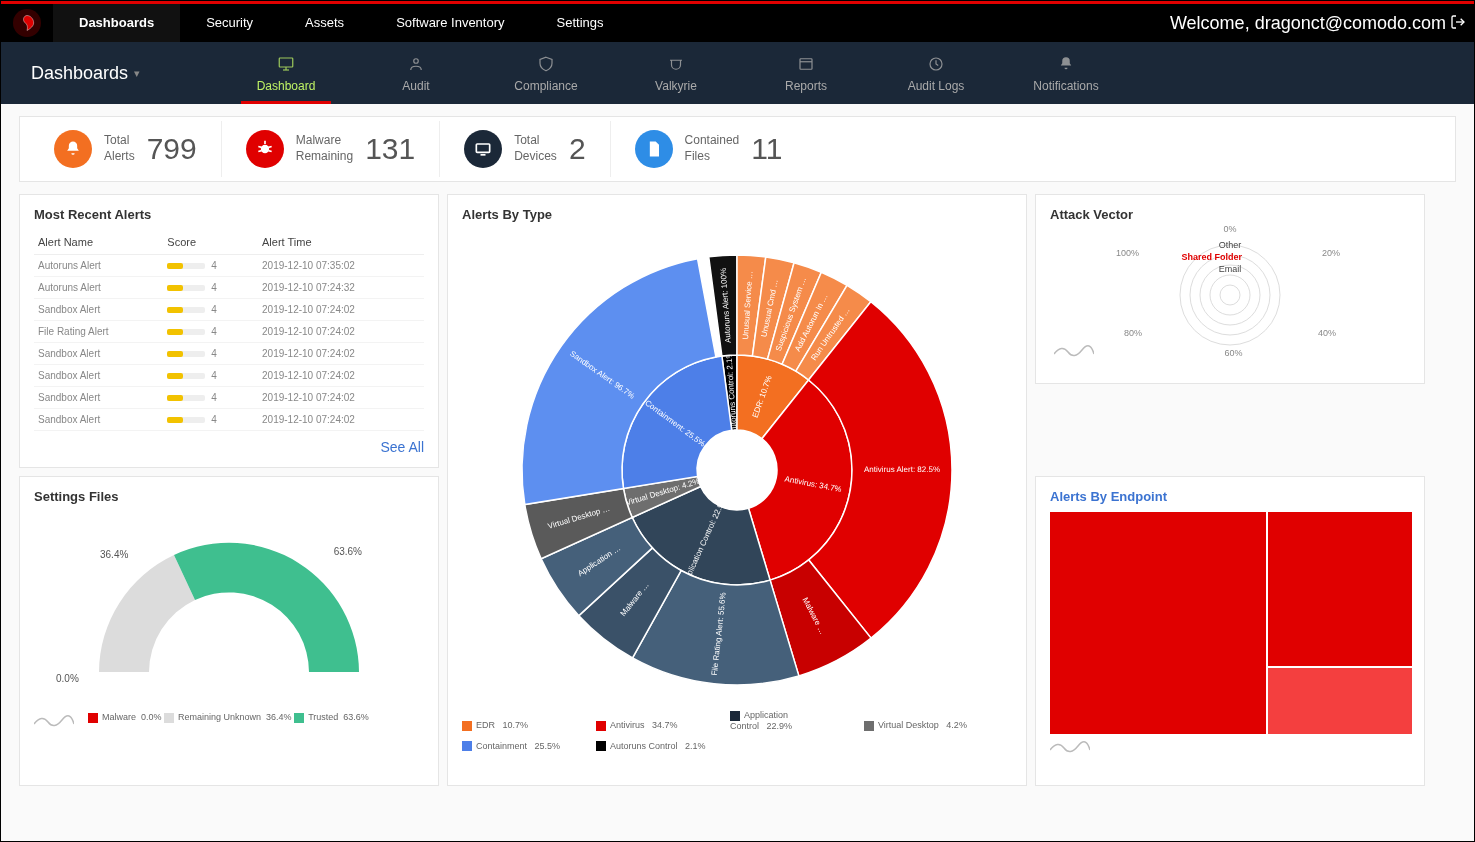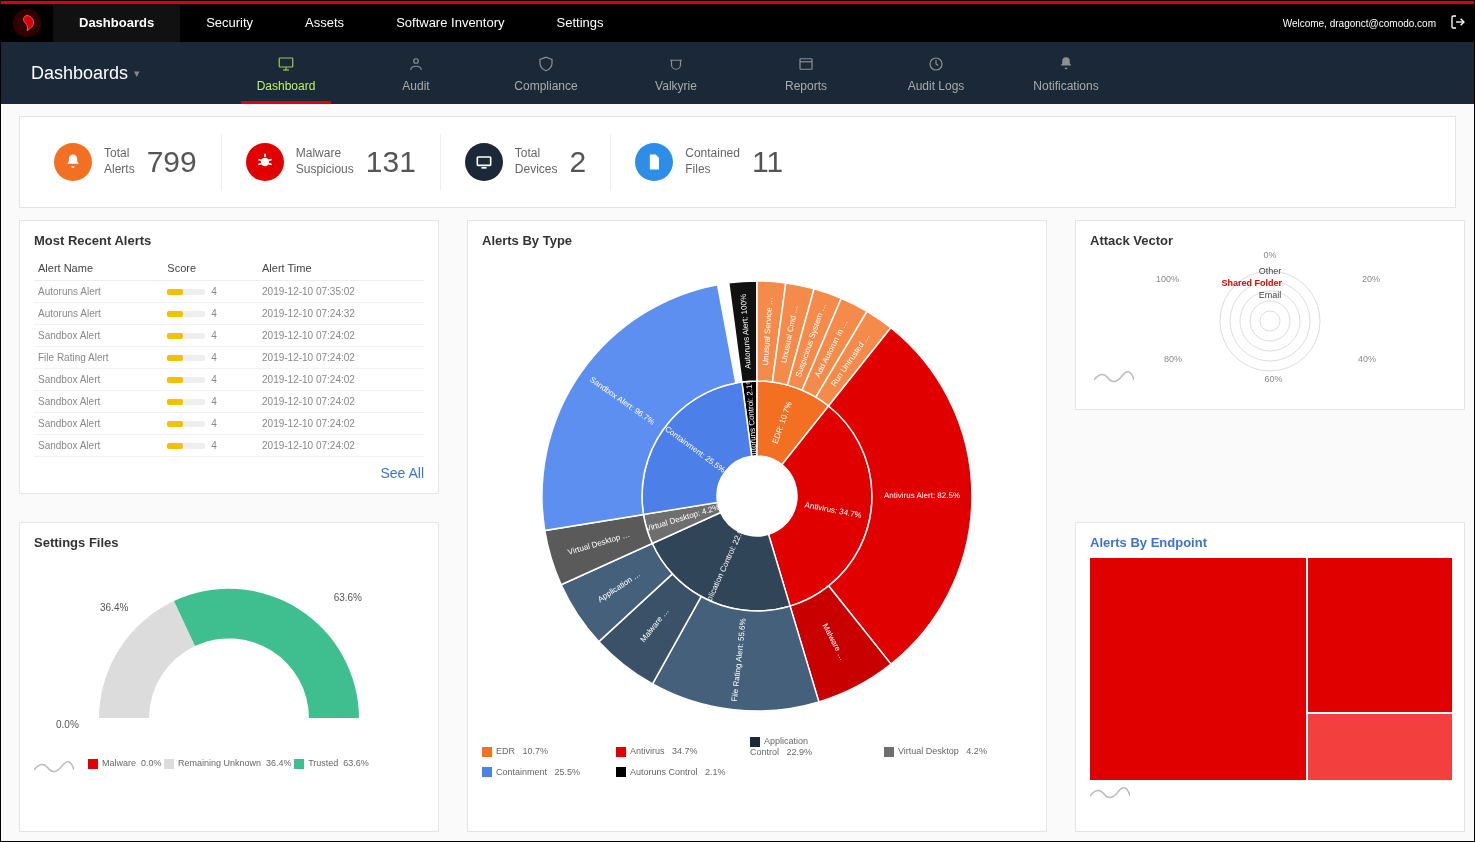--- a/index.html
+++ b/index.html
@@ -4,40 +4,40 @@
 <style>
 * { margin:0; padding:0; box-sizing:border-box; font-family: Arial, Helvetica, sans-serif; }
 body { background:#fff; color:#333; width:1475px; height:842px; overflow:hidden; position:relative; border:1px solid #000; }
 .redline { height:3px; background:#e00000; }
 
 .topnav { background:#000; height:38px; display:flex; align-items:center; color:#fff; font-size:13px; position:relative; }
 .logo-circle { width:28px; height:28px; border-radius:50%; background:#300; margin:0 12px; display:flex; align-items:center; justify-content:center; color:#fff; position:relative; }
 .logo-circle svg { width:20px; height:20px; }
 .topnav .tab { padding:0 26px; height:38px; line-height:38px; cursor:pointer; }
 .topnav .tab.active { background:#111; font-weight:bold; }
-.topnav .welcome { margin-left:auto; padding-right:14px; font-size:10px; }
+.topnav .welcome { margin-left:auto; padding-right:4px; font-size:18px; }
 .topnav .logout { width:24px; text-align:center; cursor:pointer; padding-right:8px; }
 
 .subnav { background:#1b2838; height:62px; display:flex; align-items:center; color:#c9d1d9; }
 .subnav .section-label { width:220px; padding-left:30px; font-size:18px; color:#fff; display:flex; align-items:center; gap:6px; }
 .subnav .chev { font-size:11px; color:#888; }
 .subnav .snitem { display:flex; flex-direction:column; align-items:center; justify-content:center; width:130px; font-size:12px; gap:4px; cursor:pointer; height:62px; position:relative; color:#aaa; }
 .subnav .snitem.active { color:#bef264; }
 .subnav .snitem.active::after { content:""; position:absolute; bottom:0; left:20px; right:20px; height:3px; background:#e00000; }
 .subnav .snicon { height:22px; display:flex; align-items:center; justify-content:center; opacity:0.8; }
 
 .content { padding:12px 18px 18px 18px; background:#fafafa; height:738px; overflow:hidden; }
-.stats-row { background:#fff; border:1px solid #e5e5e5; height:92px; display:flex; align-items:center; padding:0 10px; }
+.stats-row { background:#fff; border:1px solid #e5e5e5; height:66px; display:flex; align-items:center; padding:0 10px; }
 .stat { display:flex; align-items:center; gap:12px; padding:0 24px; border-right:1px solid #eee; height:56px; }
 .stat:last-child { border-right:none; }
 .stat .ic { width:38px; height:38px; border-radius:50%; display:flex; align-items:center; justify-content:center; color:#fff; font-size:18px; }
 .stat .lbl { font-size:12px; color:#666; line-height:1.3; }
 .stat .val { font-size:30px; color:#555; font-weight:300; }
 
-.grid { display:grid; grid-template-columns: 420px 580px 390px; grid-template-rows:auto auto; gap:28px; margin-top:12px; }
+.grid { display:grid; grid-template-columns: 420px 580px 390px; grid-template-rows:auto auto; gap:8px; margin-top:12px; }
 .card { background:#fff; border:1px solid #e5e5e5; padding:12px 14px; }
 .card-title { font-size:13px; font-weight:bold; color:#333; margin-bottom:8px; }
 .card-title.link { color:#3b73d1; }
 
 .tbl { width:100%; font-size:11px; color:#666; border-collapse:collapse; }
 .tbl th { text-align:left; font-weight:normal; color:#444; padding:6px 4px; border-bottom:1px solid #eee; font-size:11px; }
 .tbl td { padding:5px 4px; border-bottom:1px solid #f3f3f3; color:#888; font-size:10px; }
 .scorebar { display:inline-block; height:6px; width:38px; background:#eee; border-radius:2px; position:relative; vertical-align:middle; margin-right:6px; }
 .scorebar i { position:absolute; left:0; top:0; bottom:0; background:#f2c200; border-radius:2px; width:40%; }
 .see-all { text-align:right; color:#3b73d1; font-size:14px; padding-top:8px; cursor:pointer; }
@@ -176,21 +176,21 @@
             <circle cx="12" cy="12" r="5"></circle>
             <line x1="12" y1="2" x2="12" y2="6" stroke="#fff" stroke-width="2"></line>
             <line x1="4" y1="9" x2="8" y2="10" stroke="#fff" stroke-width="2"></line>
             <line x1="20" y1="9" x2="16" y2="10" stroke="#fff" stroke-width="2"></line>
             <line x1="4" y1="15" x2="8" y2="14" stroke="#fff" stroke-width="2"></line>
             <line x1="20" y1="15" x2="16" y2="14" stroke="#fff" stroke-width="2"></line>
           </svg>
         </div>
       <div class="lbl">
           <div>Malware</div>
-          <div>Suspicious</div>
+          <div>Remaining</div>
         </div>
       <div class="val">131</div>
     </div>
     <div class="stat">
       <div class="ic" style="background:#1b2838">
           <svg width="20" height="20" viewBox="0 0 24 24" fill="none" stroke="#fff" stroke-width="2">
             <rect x="4" y="6" width="16" height="10" rx="1"></rect>
             <line x1="9" y1="19" x2="15" y2="19"></line>
           </svg>
         </div>
@@ -353,21 +353,21 @@
     </div>
 
     <div class="card" id="contained-files">
       <div class="card-title">Settings Files</div>
       <div class="gauge-wrap">
         <svg width="320" height="180" viewBox="-160 -150 320 180">
           <path d="M -130 0 A 130 130 0 0 1 -55 -117 L -34 -72 A 80 80 0 0 0 -80 0 Z" fill="#dcdcdc"></path>
           <path d="M -55 -117 A 130 130 0 0 1 130 0 L 80 0 A 80 80 0 0 0 -34 -72 Z" fill="#3fbf8f"></path>
         </svg>
         <div class="gauge-label" style="left:22px; bottom:28px">0.0%</div>
-        <div class="gauge-label" style="left:66px; top:44px">36.4%</div>
+        <div class="gauge-label" style="left:66px; top:37px">36.4%</div>
         <div class="gauge-label" style="right:62px; top:34px">63.6%</div>
       </div>
       <div class="legend" id="cf-legend" style="align-items:flex-start">
         <svg width="40" height="16" viewBox="0 0 40 16">
             <path class="spark" d="M0 12 Q8 2 14 10 T 28 8 T 40 12"></path>
           </svg>
         <span id="cf-legend-items"><span><span class="sw" style="background:#e00000"></span>Malware&nbsp;&nbsp;0.0%</span> <span><span class="sw" style="background:#dcdcdc"></span>Remaining Unknown&nbsp;&nbsp;36.4%</span> <span><span class="sw" style="background:#3fbf8f"></span>Trusted&nbsp;&nbsp;63.6%</span> </span>
       </div>
     </div>
 

